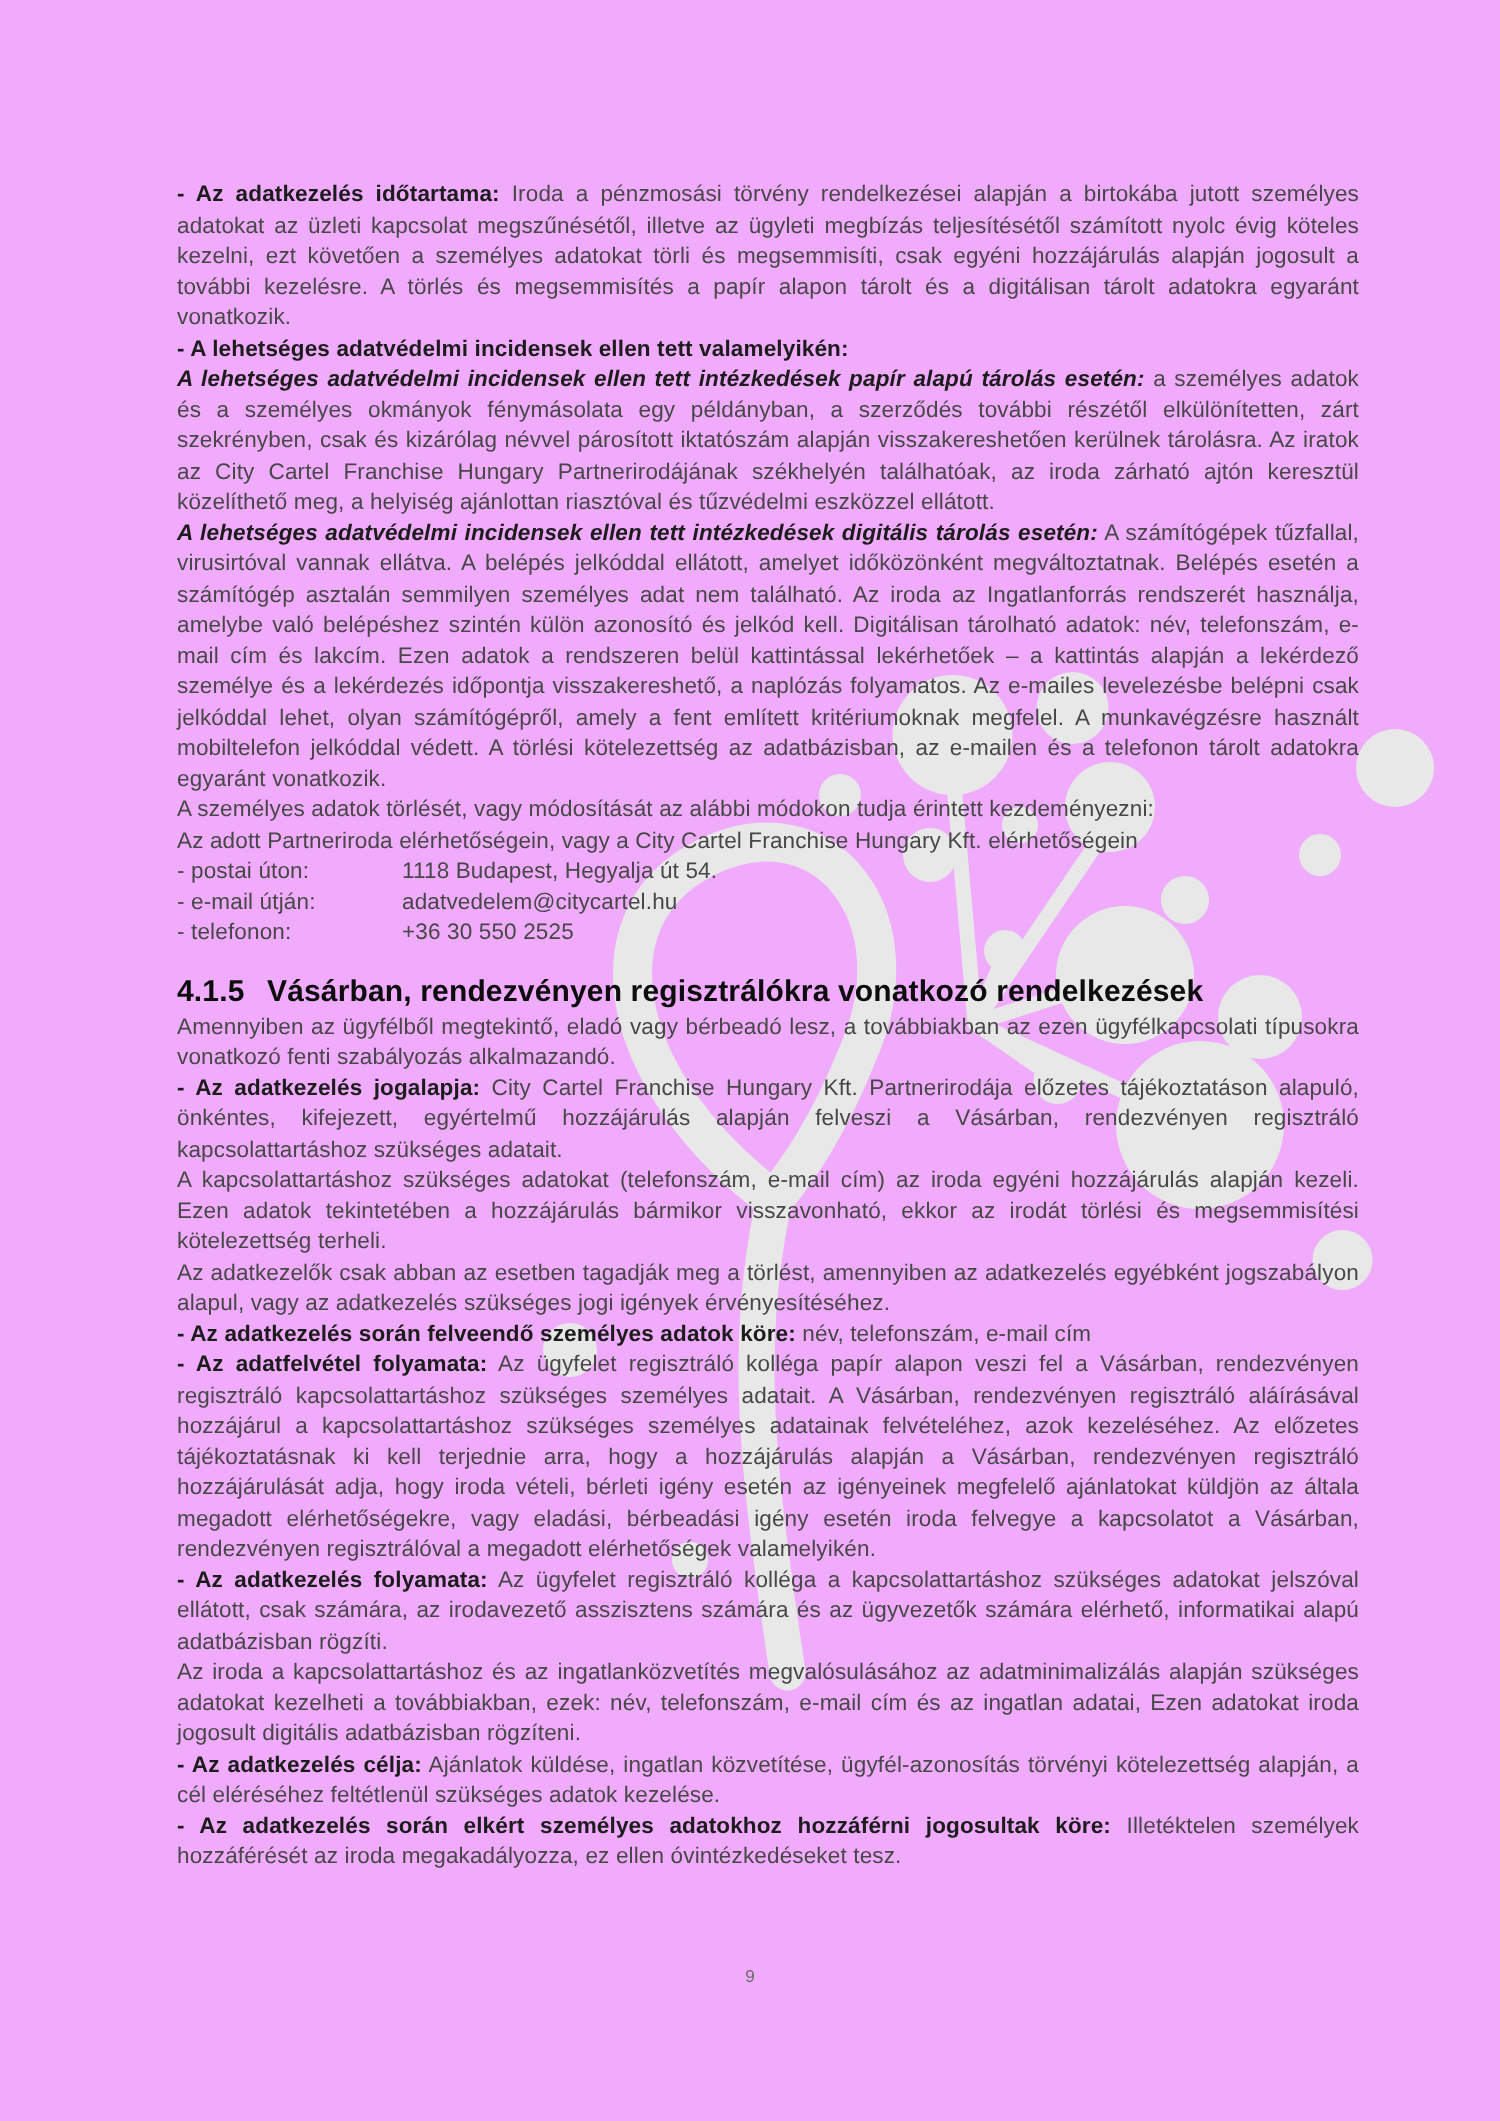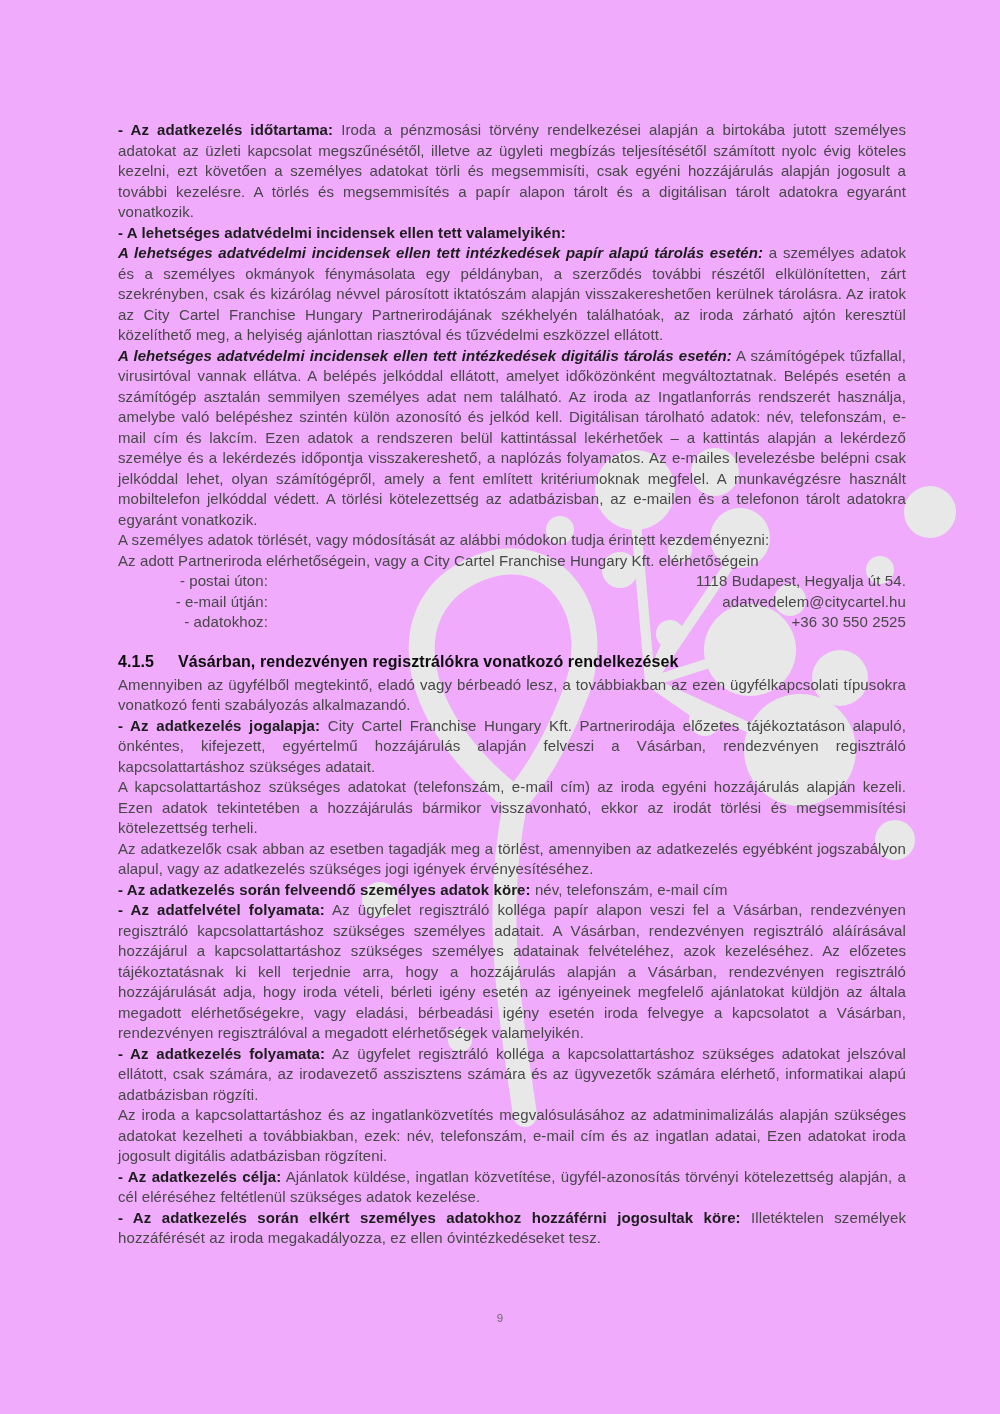--- a/index.html
+++ b/index.html
@@ -35,25 +35,25 @@
     text-align:justify;
   }
   .b  { font-weight:bold; color:#1c1c1c; }
   .bi { font-weight:bold; font-style:italic; color:#1c1c1c; }
   .section-heading {
     display:flex;
     margin-top:18px;
     margin-bottom:3px;
     font-weight:bold;
     color:#0d0d0d;
-    font-size:16px;
+    font-size:20px;
     line-height:21px;
   }
   .section-number { width:60px; flex:0 0 60px; }
-  .contact-row { display:flex;text-align:right; }
+  .contact-row { display:flex; }
   .contact-label { width:150px; flex:0 0 150px; }
   .contact-value { flex:1; }
   .footer {
     position:absolute;
     top:1312px;
     left:0;
     width:100%;
     text-align:center;
     font-size:11.5px;
     color:#6a6a6a;
@@ -115,21 +115,21 @@
 
     <div class="contact-row">
       <span class="contact-label">- postai úton:</span>
       <span class="contact-value">1118 Budapest, Hegyalja út 54.</span>
     </div>
     <div class="contact-row">
       <span class="contact-label">- e-mail útján:</span>
       <span class="contact-value">adatvedelem@citycartel.hu</span>
     </div>
     <div class="contact-row">
-      <span class="contact-label">- adatokhoz:</span>
+      <span class="contact-label">- telefonon:</span>
       <span class="contact-value">+36 30 550 2525</span>
     </div>
 
     <div class="section-heading">
       <span class="section-number">4.1.5</span>
       <span class="section-title">Vásárban, rendezvényen regisztrálókra vonatkozó rendelkezések</span>
     </div>
 
     <p class="para"><span>Amennyiben az ügyfélből megtekintő, eladó vagy bérbeadó lesz, a továbbiakban az ezen ügyfélkapcsolati típusokra vonatkozó fenti szabályozás alkalmazandó.</span></p>
 

